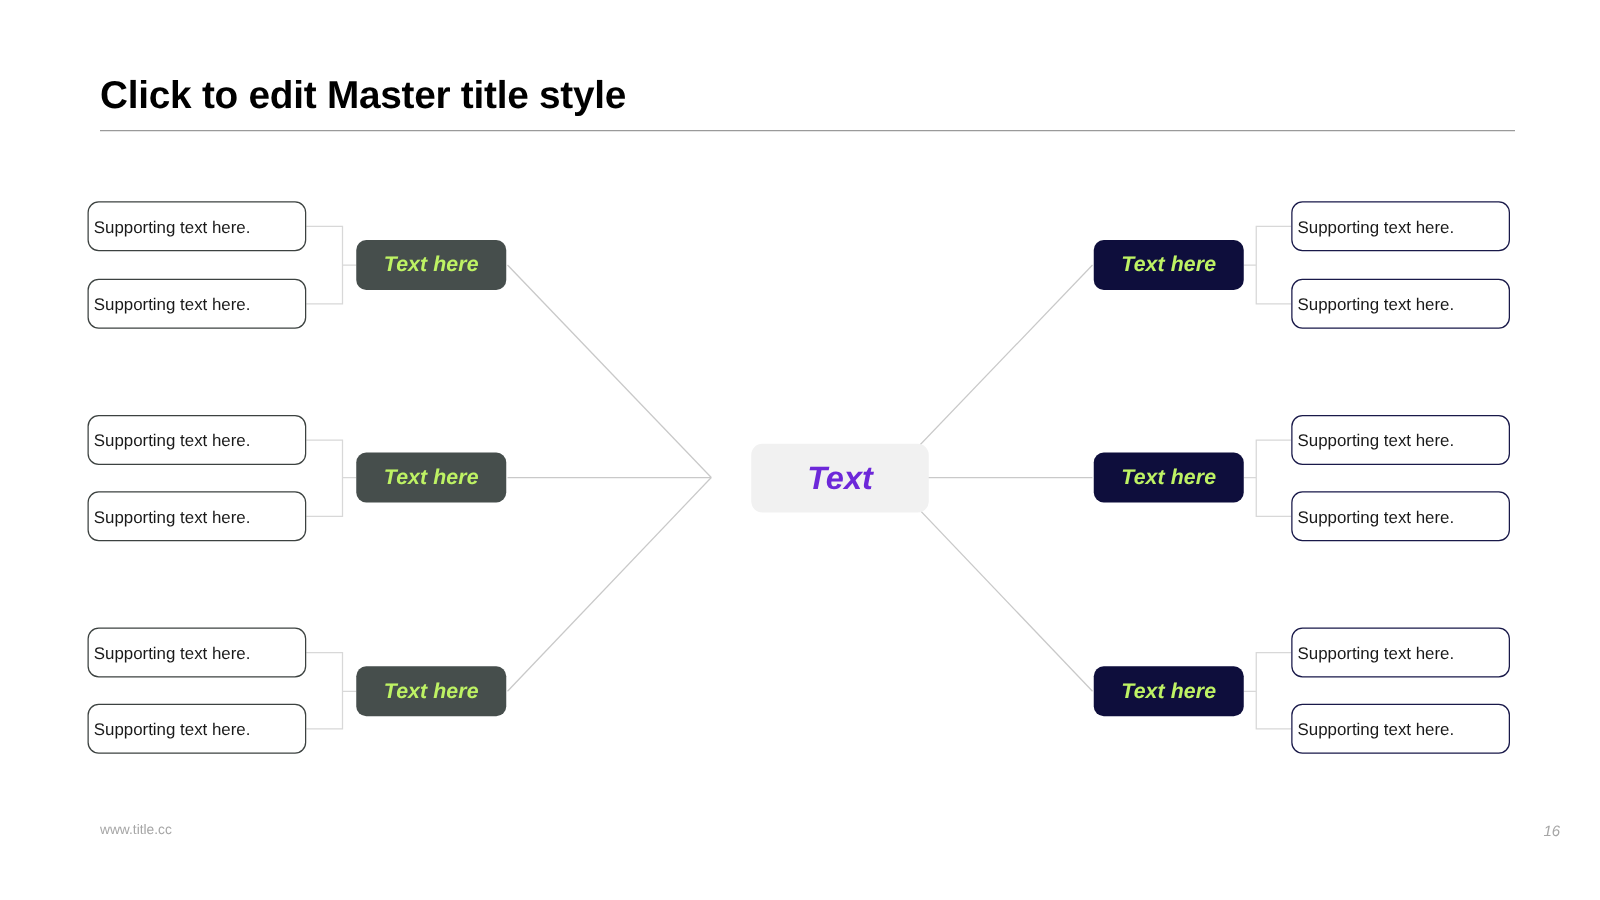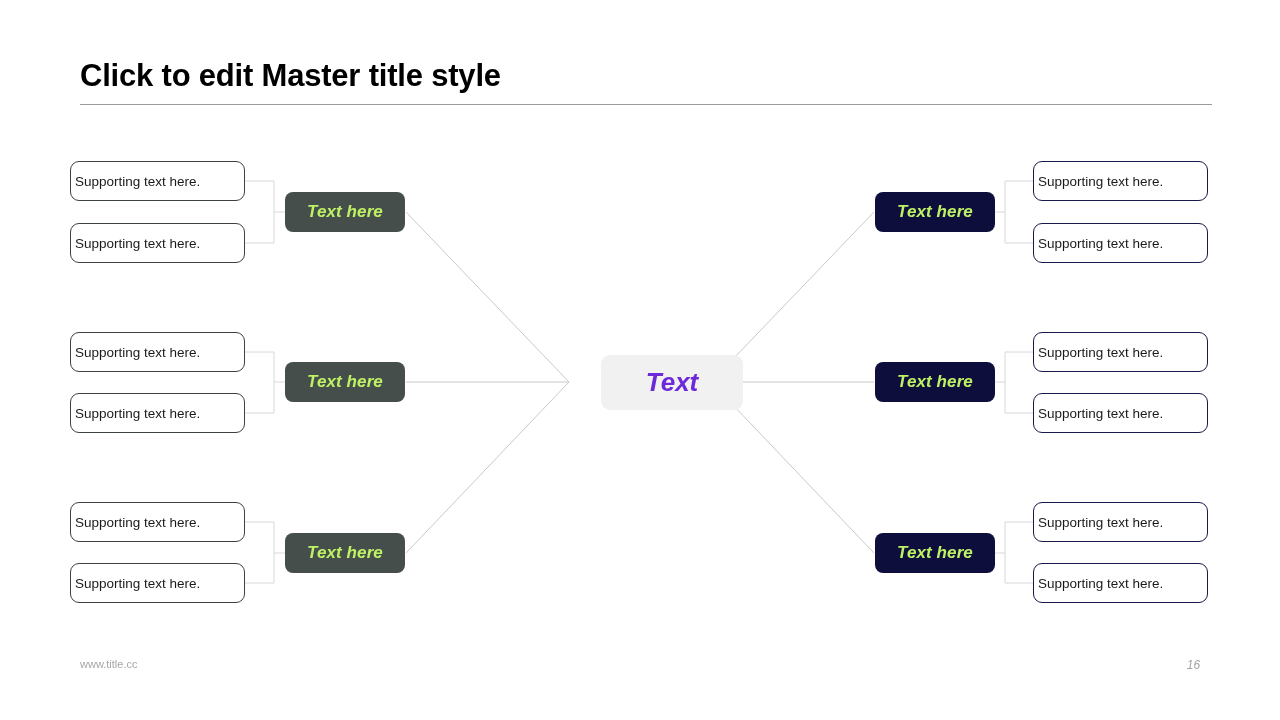--- a/index.html
+++ b/index.html
@@ -117,21 +117,21 @@
   
   .footer-url {
     position: absolute;
     left: 80px;
     top: 658px;
     font-size: 11px;
     color: #a6a6a6;
   }
   .footer-page {
     position: absolute;
-    left: 1175px;
+    left: 1223px;
     top: 658px;
     width: 37px;
     text-align: center;
     font-size: 12px;
     color: #a6a6a6;
     font-style: italic;
   }
 </style>
 </head>
 <body>

